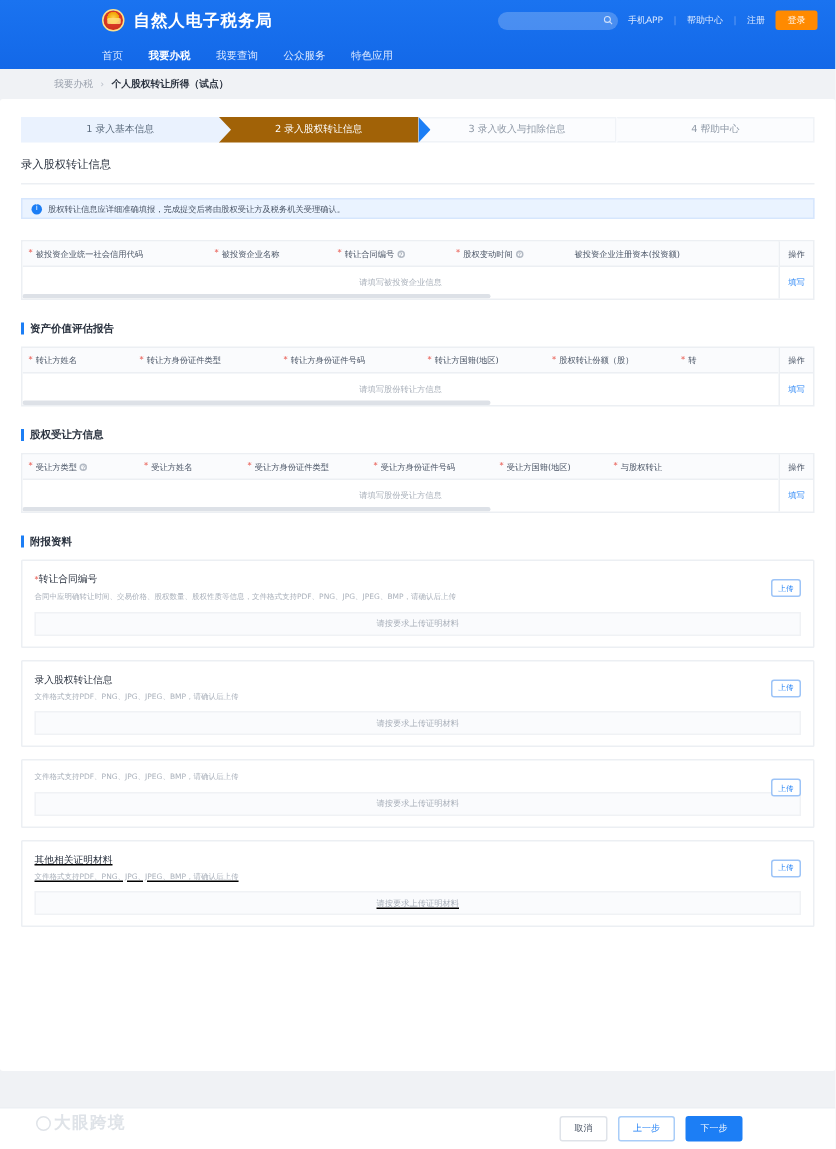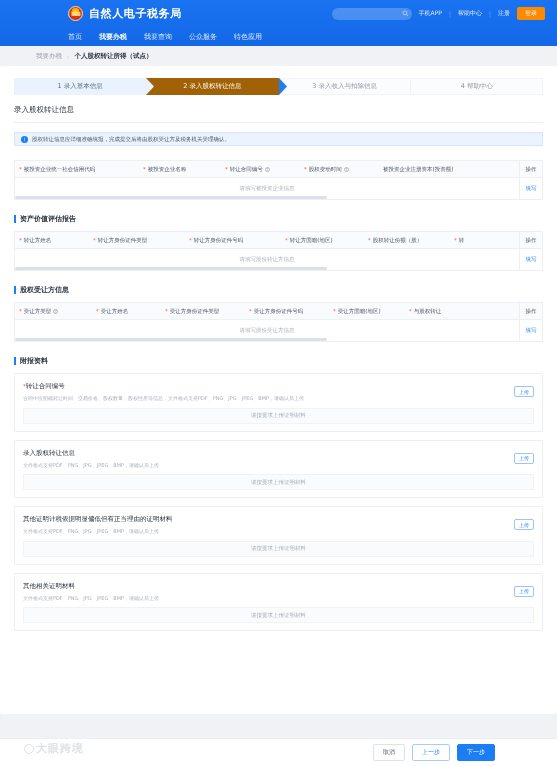--- a/index.html
+++ b/index.html
@@ -162,21 +162,21 @@
   }
   .hscroll i {
     display:block; height:3px; width:62%; background:#dde1e7; border-radius:2px;
   }
 
   
   .attach {
     border:1px solid #eceff3; padding:8px 8px 7px 8px; margin-bottom:8px;
     position:relative; border-radius:1px;
   }
-  .attach:last-child { margin-bottom:0; }
+  .attach:last-child { margin-bottom:0;text-decoration:underline; }
   .atitle { font-size:6.5px; color:#2b3340; margin-bottom:4px; }
   .adesc { font-size:5px; color:#aab1bb; margin-bottom:6px; line-height:1.3; }
   .updbtn {
     position:absolute; right:8px; top:12px;
     border:1px solid #9dc4f7; color:#1c7ef5; background:#fff;
     font-size:5px; padding:1.5px 4px; border-radius:2px; cursor:pointer;
   }
   .dropzone {
     background:#fafbfd; border:1px solid #f0f2f5;
     height:16px; display:flex; align-items:center; justify-content:center;
@@ -433,21 +433,20 @@
     </div>
 
     <div class="attach">
       <div class="atitle">录入股权转让信息</div>
       <div class="adesc">文件格式支持PDF、PNG、JPG、JPEG、BMP，请确认后上传</div>
       <div class="updbtn">上传</div>
       <div class="dropzone">请按要求上传证明材料</div>
     </div>
 
     <div class="attach">
-      <div class="atitle">其他证明计税依据明显偏低但有正当理由的证明材料</div>
       <div class="adesc">文件格式支持PDF、PNG、JPG、JPEG、BMP，请确认后上传</div>
       <div class="updbtn">上传</div>
       <div class="dropzone">请按要求上传证明材料</div>
     </div>
 
     <div class="attach">
       <div class="atitle">其他相关证明材料</div>
       <div class="adesc">文件格式支持PDF、PNG、JPG、JPEG、BMP，请确认后上传</div>
       <div class="updbtn">上传</div>
       <div class="dropzone">请按要求上传证明材料</div>

